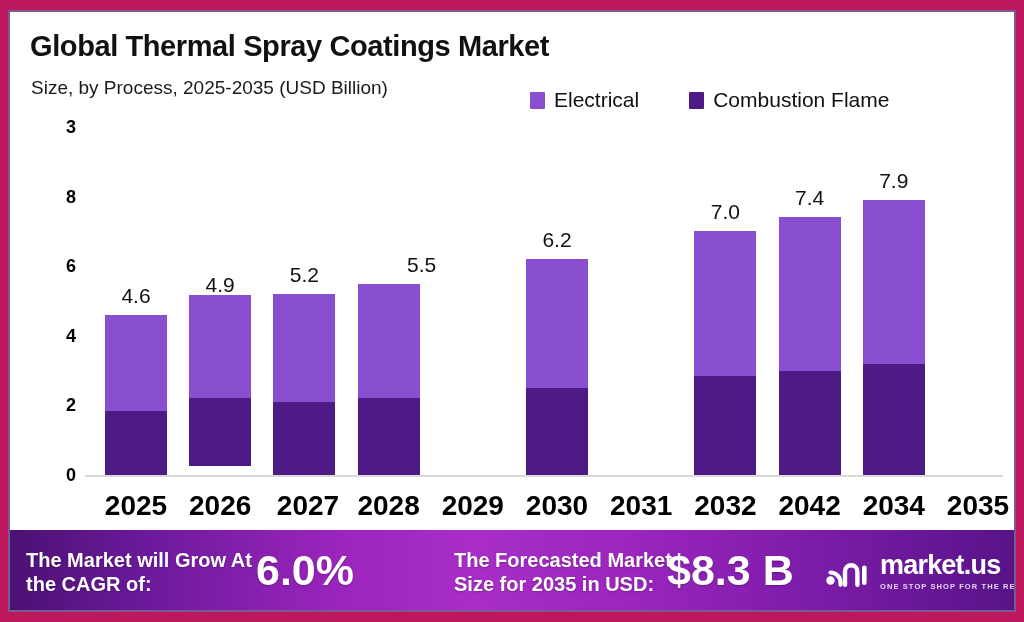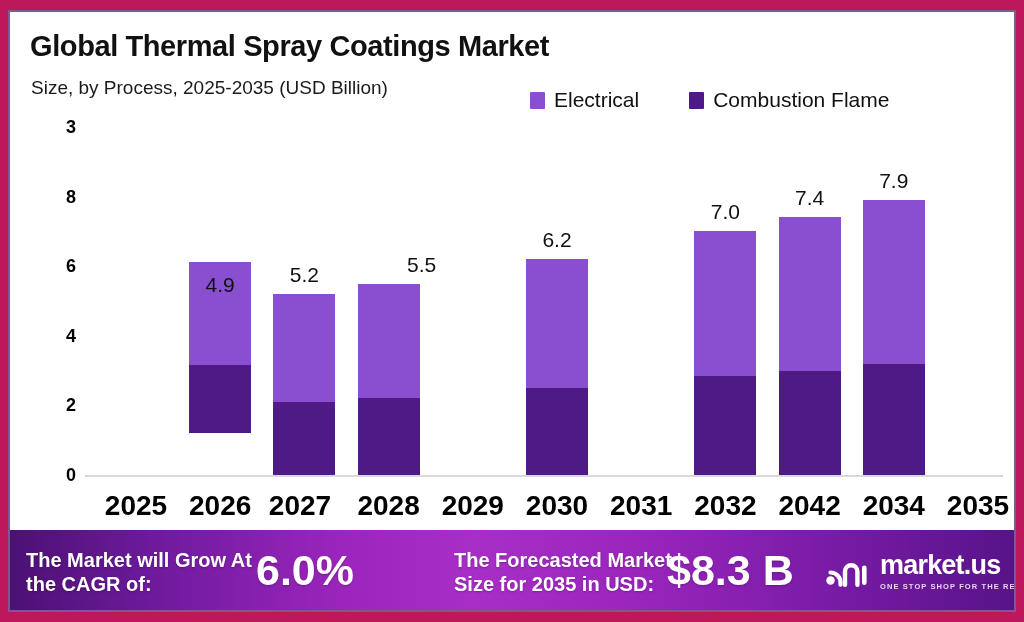--- a/index.html
+++ b/index.html
@@ -120,33 +120,38 @@
       <div class="yaxis" id="yaxis">
           <div class="ytick" style="left: 10px; top: 463px;">0</div>
           <div class="ytick" style="left: 10px; top: 393.4px;">2</div>
           <div class="ytick" style="left: 10px; top: 323.8px;">4</div>
           <div class="ytick" style="left: 10px; top: 254.2px;">6</div>
           <div class="ytick" style="left: 10px; top: 184.6px;">8</div>
           <div class="ytick" style="left: 10px; top: 115px;">3</div>
         </div>
       <div class="baseline"></div>
       <div class="bars" id="bars">
+          <div class="barwrap" style="left: 95px; bottom: 139px; height: 160.08px;">
+            <div class="barlabel" style="bottom: 167.08px;">4.6</div>
+            <div class="seg seg-light" style="height: 95.7px; background: rgb(138, 79, 208);"></div>
+            <div class="seg seg-dark" style="height: 64.38px; background: rgb(78, 26, 133);"></div>
+          </div>
           <div class="xlabel" style="left: 84px;">2025</div>
-          <div class="barwrap" style="left: 179.2px; bottom: 139px; height: 213px;">
+          <div class="barwrap" style="left: 179.2px; bottom: 139px; height: 180px;">
             <div class="barlabel" style="bottom: 177.52px;">4.9</div>
             <div class="seg seg-light" style="height: 102.66px; background: rgb(138, 79, 208);"></div>
             <div class="seg seg-dark" style="height: 67.86px; background: rgb(78, 26, 133);"></div>
           </div>
           <div class="xlabel" style="left: 168.2px;">2026</div>
           <div class="barwrap" style="left: 263.4px; bottom: 139px; height: 180.96px;">
             <div class="barlabel" style="bottom: 187.96px;">5.2</div>
             <div class="seg seg-light" style="height: 107.88px; background: rgb(138, 79, 208);"></div>
             <div class="seg seg-dark" style="height: 73.08px; background: rgb(78, 26, 133);"></div>
           </div>
-          <div class="xlabel" style="left: 248px;">2027</div>
+          <div class="xlabel" style="left: 256px;">2027</div>
           <div class="barwrap" style="left: 347.6px; bottom: 139px; height: 191.4px;">
             <div class="barlabel" style="bottom: 198.4px; margin-left: 33px;">5.5</div>
             <div class="seg seg-light" style="height: 114.84px; background: rgb(138, 79, 208);"></div>
             <div class="seg seg-dark" style="height: 76.56px; background: rgb(78, 26, 133);"></div>
           </div>
           <div class="xlabel" style="left: 336.6px;">2028</div>
           <div class="xlabel" style="left: 420.8px;">2029</div>
           <div class="barwrap" style="left: 516px; bottom: 139px; height: 215.76px;">
             <div class="barlabel" style="bottom: 222.76px;">6.2</div>
             <div class="seg seg-light" style="height: 128.76px; background: rgb(138, 79, 208);"></div>

